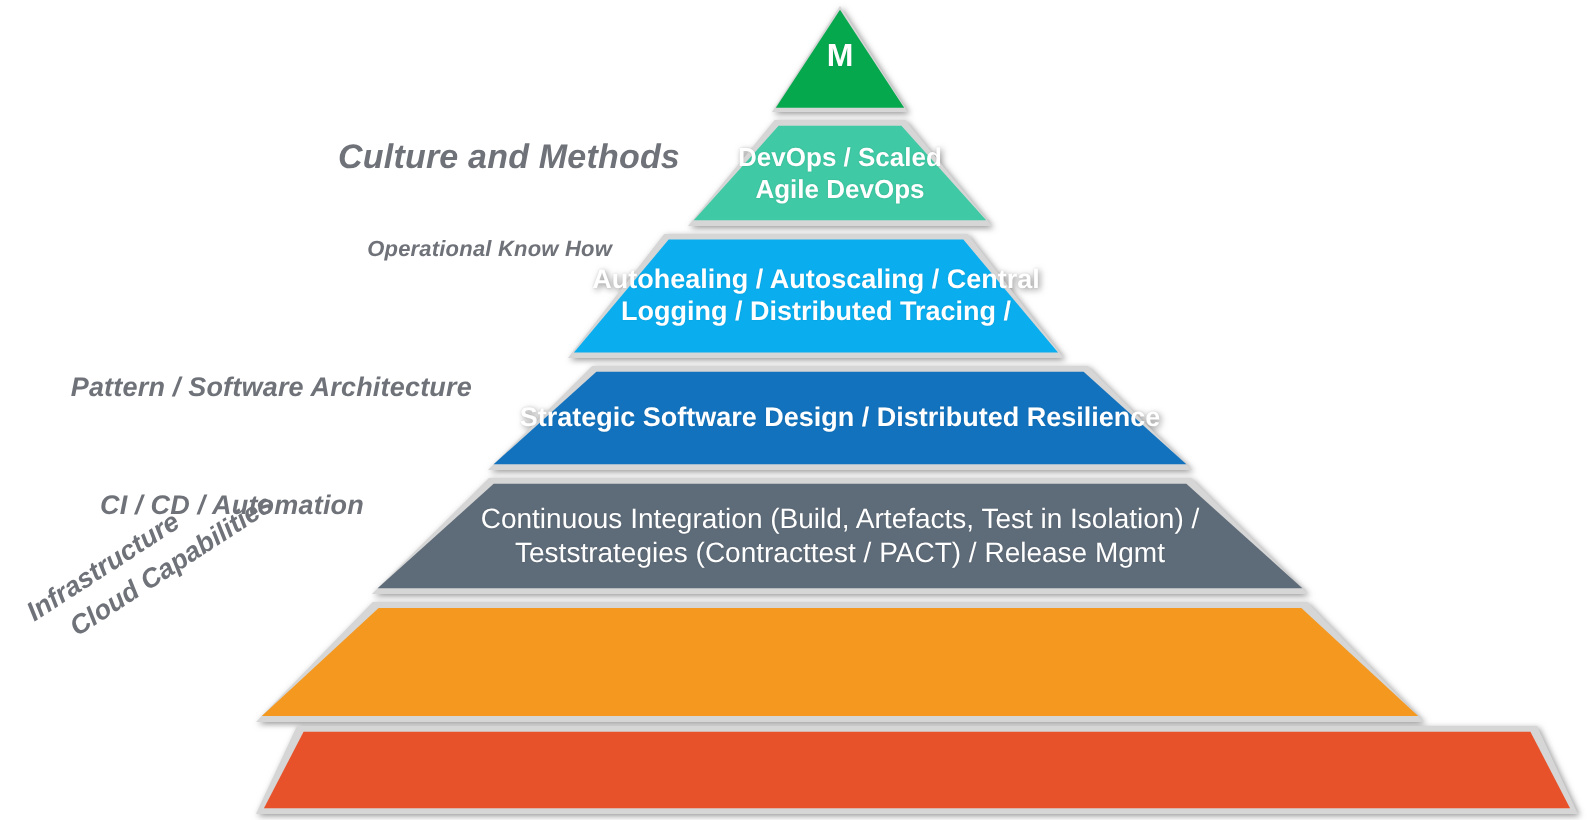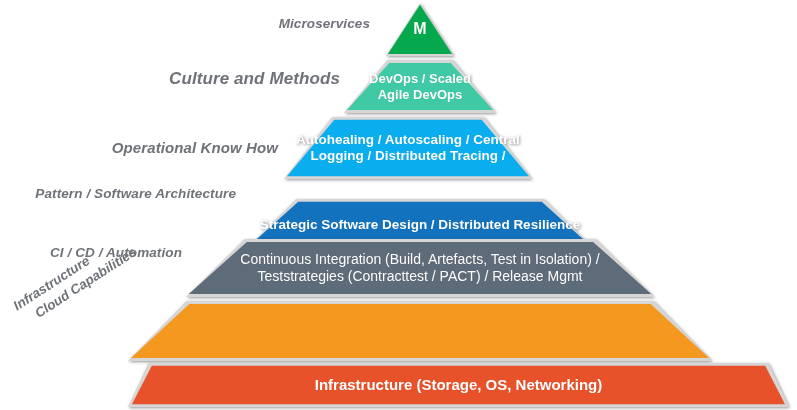--- a/index.html
+++ b/index.html
@@ -77,21 +77,21 @@
     left: 284px; top: 117px; width: 248px; height: 62px;
     font-size: 13.5px; font-weight: 700;
   }
   #tier-3 .outline { clip-path: polygon(19.4% 0%, 80.6% 0%, 100% 100%, 0% 100%); }
   #tier-3 .fill    { clip-path: polygon(20.3% 4.5%, 79.7% 4.5%, 98.8% 95.5%, 1.2% 95.5%);
                      background: #0aaeef; }
 
   
   #tier-4 {
     left: 244px; top: 183px; width: 352px; height: 52px;
-    font-size: 13.5px; font-weight: 700; margin-top: 16px;
+    font-size: 13.5px; font-weight: 700;
   }
   #tier-4 .outline { clip-path: polygon(14.8% 0%, 85.2% 0%, 100% 100%, 0% 100%); }
   #tier-4 .fill    { clip-path: polygon(15.4% 5.5%, 84.6% 5.5%, 99.2% 94.5%, 0.8% 94.5%);
                      background: #1272bd; }
 
   
   #tier-5 {
     left: 186px; top: 239px; width: 468px; height: 58px;
     font-size: 14px; font-weight: 400;
   }
@@ -122,21 +122,21 @@
     position: absolute;
     font-style: italic;
     font-weight: 700;
     color: #6f7379;
     white-space: nowrap;
     text-align: right;
     letter-spacing: 0.1px;
   }
   #label-1 { left: 150px; top: 16px;  width: 220px; font-size: 13.5px; }
   #label-2 { left: 100px; top: 69px;  width: 240px; font-size: 17px; }
-  #label-3 { left:  28px; top: 119px; width: 250px; font-size: 15px; margin-top: 20px; }
+  #label-3 { left:  56px; top: 119px; width: 250px; font-size: 11px; }
   #label-4 { left:   0px; top: 186px; width: 236px; font-size: 13.5px; }
   #label-5 { left:   0px; top: 245px; width: 182px; font-size: 13.5px; }
 
   #label-6 {
     position: absolute;
     left: 10px; top: 300px;
     width: 150px;
     font-style: italic;
     font-weight: 700;
     color: #6f7379;
@@ -147,21 +147,20 @@
     transform-origin: left top;
   }
   #label-6 span { display: block; white-space: nowrap; }
   #label-6 .l2 { padding-left: 14px; }
 </style>
 </head>
 <body>
 
 <div id="stage">
 
-  <div class="side-label" id="label-1">Microservices</div>
 
   <div class="side-label" id="label-2">Culture and Methods</div>
 
   <div class="side-label" id="label-3">Operational Know How</div>
 
   <div class="side-label" id="label-4">Pattern / Software Architecture</div>
 
   <div class="side-label" id="label-5">CI / CD / Automation</div>
 
   <div id="label-6">
@@ -225,16 +224,15 @@
       <div class="outline"></div>
       <div class="fill"></div>
     </div>
   </div>
 
   <div class="tier" id="tier-7">
     <div class="shape">
       <div class="outline"></div>
       <div class="fill"></div>
     </div>
-    <div class="tier-inner">Infrastructure (Storage, OS, Networking)</div>
   </div>
 
 </div>
 
 </body></html>

